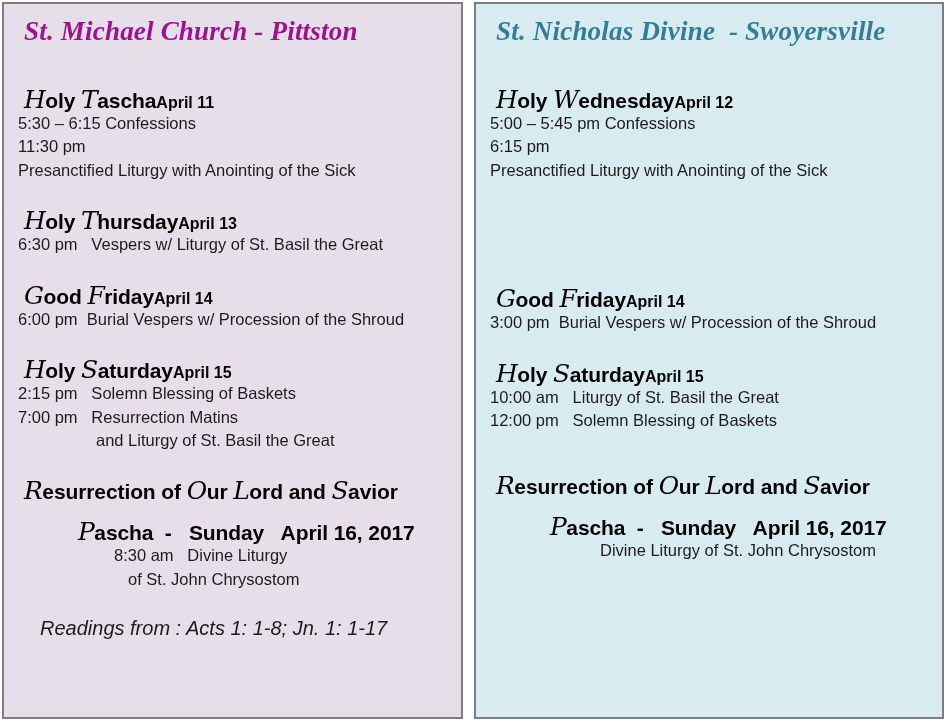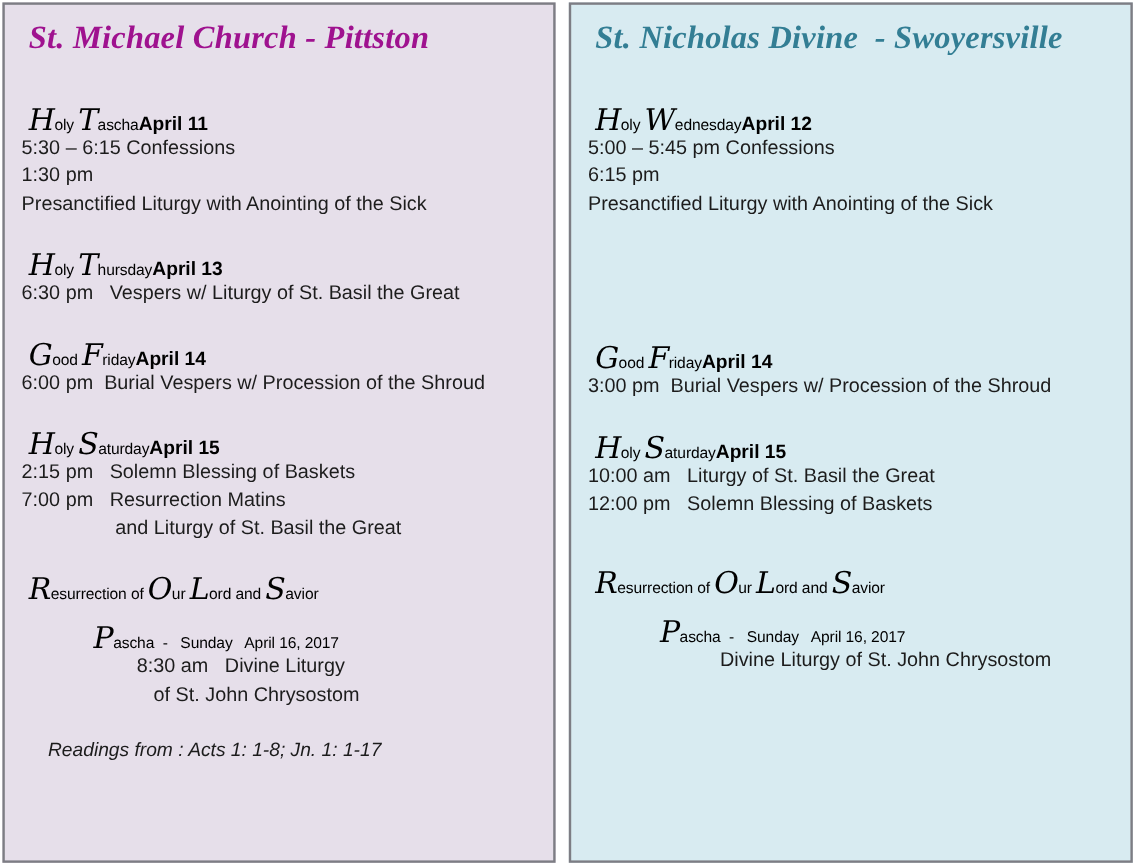--- a/index.html
+++ b/index.html
@@ -55,43 +55,43 @@
   }
   .cap {
     font-family: "DejaVu Serif", "Liberation Serif", serif;
     font-style: italic;
     font-size: 25px;
     font-weight: normal;
     letter-spacing: -0.5px;
   }
   .rest {
     font-family: "Liberation Sans", sans-serif;
-    font-weight: normal;
-    font-size: 13px;
+    font-weight: bold;
+    font-size: 21px;
     letter-spacing: -0.1px;
   }
   .date {
     font-family: "Liberation Sans", sans-serif;
     font-weight: bold;
     font-size: 16px;
   }
 
   
   .line {
     font-family: "Liberation Sans", sans-serif;
     font-size: 16.5px;
     color: #1c1c1c;
     line-height: 1.42;
     margin: 0;
     white-space: pre;
   }
   .readings {
     font-family: "Liberation Sans", sans-serif;
     font-style: italic;
-    font-size: 16px;
+    font-size: 20px;
     color: #1c1c1c;
     white-space: pre;
     margin: 0;
   }
 
   .block { margin: 0; }
   .spacer-sm { height: 16px; }
   .spacer-md { height: 26px; }
   .spacer-lg { height: 40px; }
   .spacer-xxl { height: 104px; }
@@ -110,21 +110,21 @@
 
   <div class="panel panel-left">
 
     <div class="church-title">St. Michael Church - Pittston</div>
 
     <div class="spacer-lg"></div>
 
     <div class="block">
       <div class="day-heading heading-indent"><span class="cap">H</span><span class="rest">oly </span><span class="cap">T</span><span class="rest">ascha</span><span class="date">April 11</span></div>
       <div class="line">5:30 – 6:15 Confessions</div>
-      <div class="line">1:30 pm</div>
+      <div class="line">11:30 pm</div>
       <div class="line">Presanctified Liturgy with Anointing of the Sick</div>
     </div>
 
     <div class="spacer-md"></div>
 
     <div class="block">
       <div class="day-heading heading-indent"><span class="cap">H</span><span class="rest">oly </span><span class="cap">T</span><span class="rest">hursday</span><span class="date">April 13</span></div>
       <div class="line">6:30 pm   Vespers w/ Liturgy of St. Basil the Great</div>
     </div>
 

